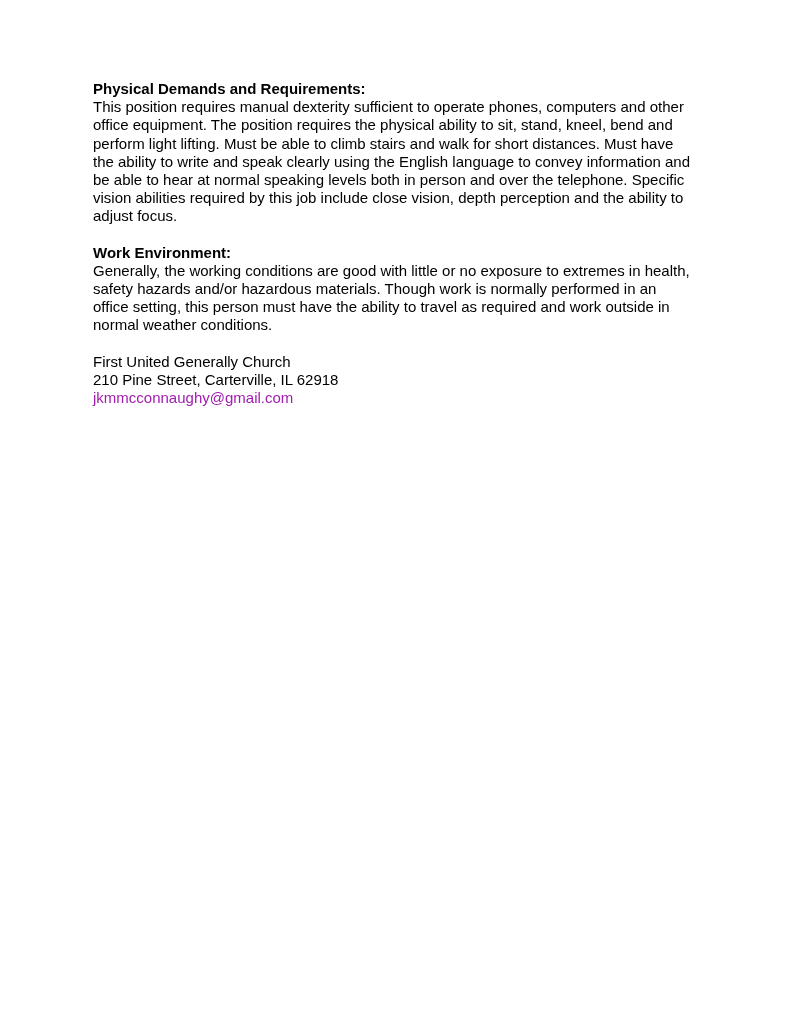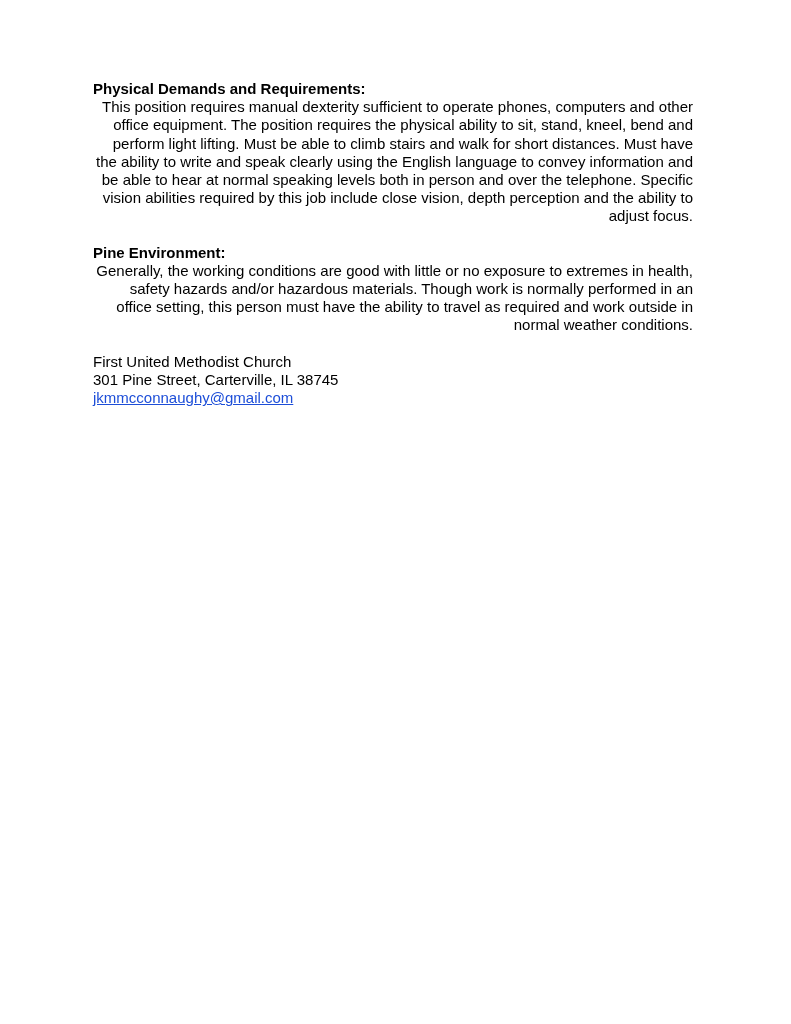--- a/index.html
+++ b/index.html
@@ -33,51 +33,49 @@
   .section {
     margin-bottom: 18px;
   }
 
   .section-heading {
     font-weight: bold;
   }
 
   .section-body {
     font-weight: normal;
-    text-align: right;
   }
 
   .contact-line {
     display: block;
   }
 
   .email-link {
-    color: #1d4ed8;
-    text-decoration: underline;
+    color: #a21caf;
     cursor: pointer;
   }
 </style>
 </head>
 <body>
 
 <div class="page">
   <div class="content">
 
     <div class="section">
       <div class="section-heading">Physical Demands and Requirements:</div>
       <div class="section-body">This position requires manual dexterity sufficient to operate phones, computers and other office equipment. The position requires the physical ability to sit, stand, kneel, bend and perform light lifting. Must be able to climb stairs and walk for short distances. Must have the ability to write and speak clearly using the English language to convey information and be able to hear at normal speaking levels both in person and over the telephone. Specific vision abilities required by this job include close vision, depth perception and the ability to adjust focus.</div>
     </div>
 
     <div class="section">
-      <div class="section-heading">Pine Environment:</div>
+      <div class="section-heading">Work Environment:</div>
       <div class="section-body">Generally, the working conditions are good with little or no exposure to extremes in health, safety hazards and/or hazardous materials. Though work is normally performed in an office setting, this person must have the ability to travel as required and work outside in normal weather conditions.</div>
     </div>
 
     <div class="section">
-      <span class="contact-line">First United Methodist Church</span>
-      <span class="contact-line">301 Pine Street, Carterville, IL 38745</span>
+      <span class="contact-line">First United Generally Church</span>
+      <span class="contact-line">210 Pine Street, Carterville, IL 62918</span>
       <span class="contact-line">
         <a class="email-link">jkmmcconnaughy@gmail.com</a>
       </span>
     </div>
 
   </div>
 </div>
 
 </body></html>

